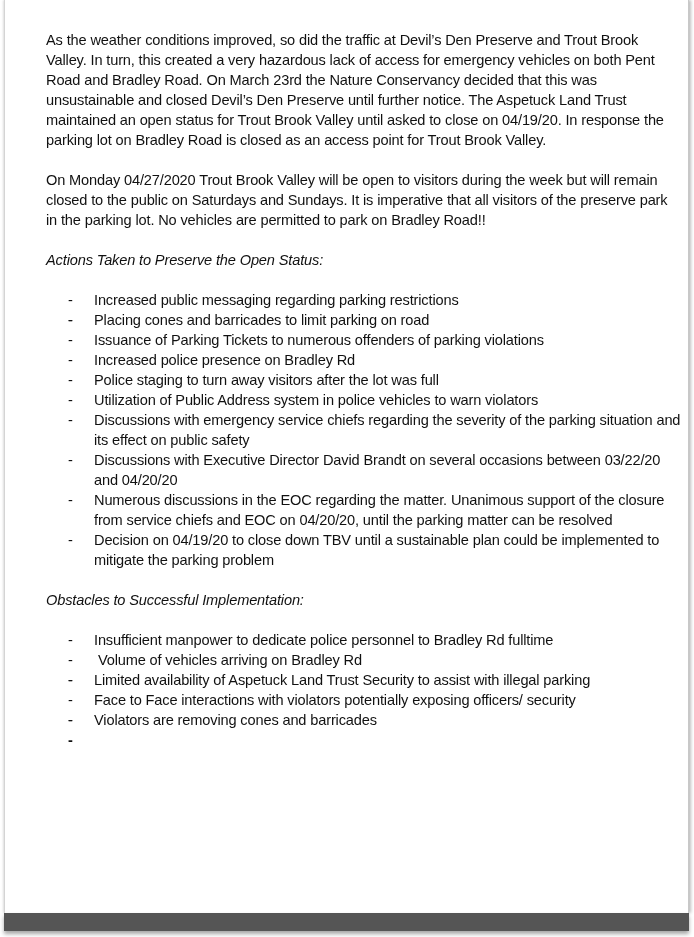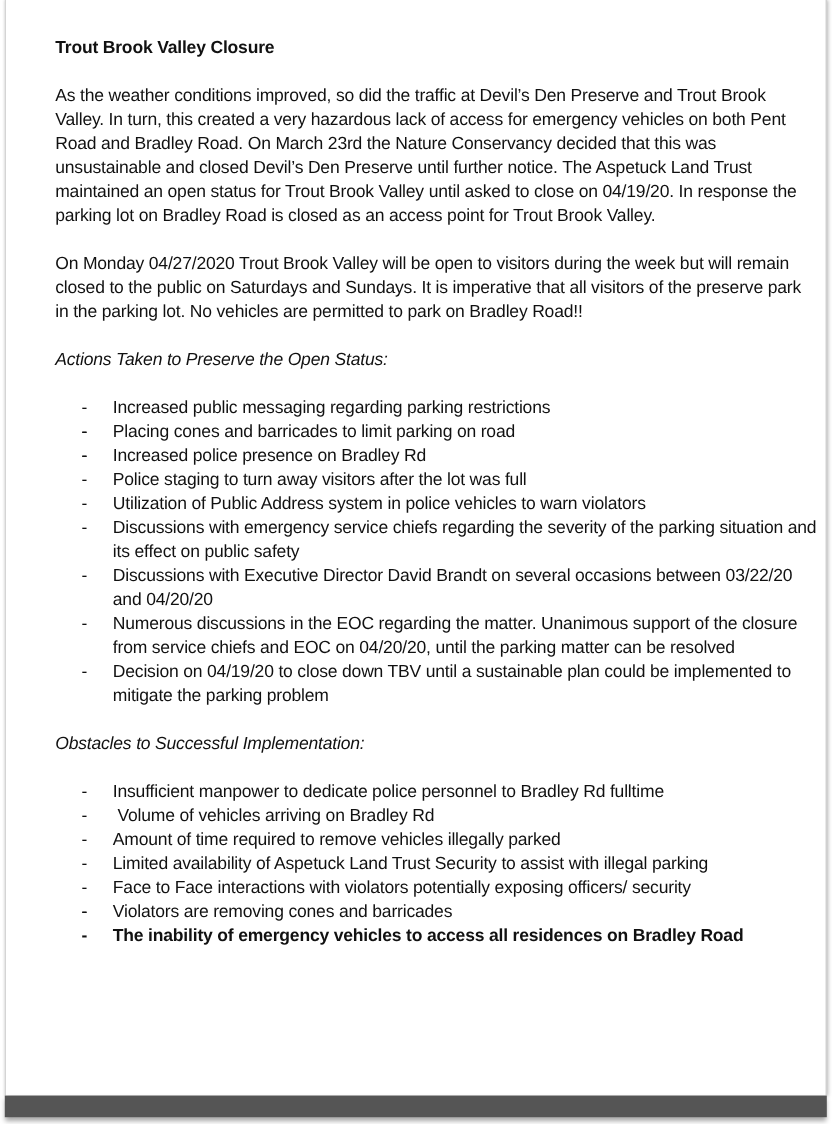--- a/index.html
+++ b/index.html
@@ -72,46 +72,45 @@
     }
     ul.bullets li.bold {
       font-weight: bold;
     }
   </style>
 </head>
 <body>
 
 <div class="page">
   <div class="content">
-    <div class="title">Trout Brook Valley Closure</div>
 
     <p>As the weather conditions improved, so did the traffic at Devil’s Den Preserve and Trout Brook Valley.  In turn, this created a very hazardous lack of access for emergency vehicles on both Pent Road and Bradley Road.  On March 23rd the Nature Conservancy decided that this was unsustainable and closed Devil’s Den Preserve until further notice.  The Aspetuck Land Trust maintained an open status for Trout Brook Valley until asked to close on 04/19/20.  In response the parking lot on Bradley Road is closed as an access point for Trout Brook Valley.</p>
     <p>On Monday 04/27/2020 Trout Brook Valley will be open to visitors during the week but will remain closed to the public on Saturdays and Sundays.  It is imperative that all visitors of the preserve park in the parking lot. No vehicles are permitted to park on Bradley Road!!</p>
 
     <div class="section-heading">Actions Taken to Preserve the Open Status:</div>
     <ul class="bullets">
       <li><span class="dash">-</span><span>Increased public messaging regarding parking restrictions</span></li>
       <li><span class="dash">-</span></li>
       <li><span class="dash">-</span><span>Placing cones and barricades to limit parking on road</span></li>
-      <li><span class="dash">-</span></li>
+      <li><span class="dash">-</span><span>Issuance of Parking Tickets to numerous offenders of parking violations</span></li>
       <li><span class="dash">-</span><span>Increased police presence on Bradley Rd</span></li>
       <li><span class="dash">-</span><span>Police staging to turn away visitors after the lot was full</span></li>
       <li><span class="dash">-</span><span>Utilization of Public Address system in police vehicles to warn violators</span></li>
       <li><span class="dash">-</span><span>Discussions with emergency service chiefs regarding the severity of the parking situation and its effect on public safety</span></li>
       <li><span class="dash">-</span><span>Discussions with Executive Director David Brandt on several occasions between 03/22/20 and 04/20/20</span></li>
       <li><span class="dash">-</span><span>Numerous discussions in the EOC regarding the matter. Unanimous support of the closure from service chiefs and EOC on 04/20/20, until the parking matter can be resolved</span></li>
       <li><span class="dash">-</span><span>Decision on 04/19/20 to close down TBV until a sustainable plan could be implemented to mitigate the parking problem</span></li>
     </ul>
 
     <div class="section-heading">Obstacles to Successful Implementation:</div>
     <ul class="bullets">
       <li><span class="dash">-</span><span>Insufficient manpower to dedicate police personnel to Bradley Rd fulltime</span></li>
       <li style="white-space: pre-wrap;"><span class="dash">-</span><span> Volume of vehicles arriving on Bradley Rd</span></li>
-      <li><span class="dash">-</span><span>Amount of time required to remove vehicles illegally parked</span></li>
+      <li><span class="dash">-</span></li>
       <li><span class="dash">-</span><span>Limited availability of Aspetuck Land Trust Security to assist with illegal parking</span></li>
       <li><span class="dash">-</span><span>Face to Face interactions with violators potentially exposing officers/ security</span></li>
       <li><span class="dash">-</span></li>
       <li><span class="dash">-</span><span>Violators are removing cones and barricades</span></li>
-      <li class="bold"><span class="dash">-</span><span>The inability of emergency vehicles to access all residences on Bradley Road</span></li>
+      <li class="bold"><span class="dash">-</span></li>
     </ul>
   </div>
 </div>
 <div class="page-bottom"></div>
 
 </body></html>

